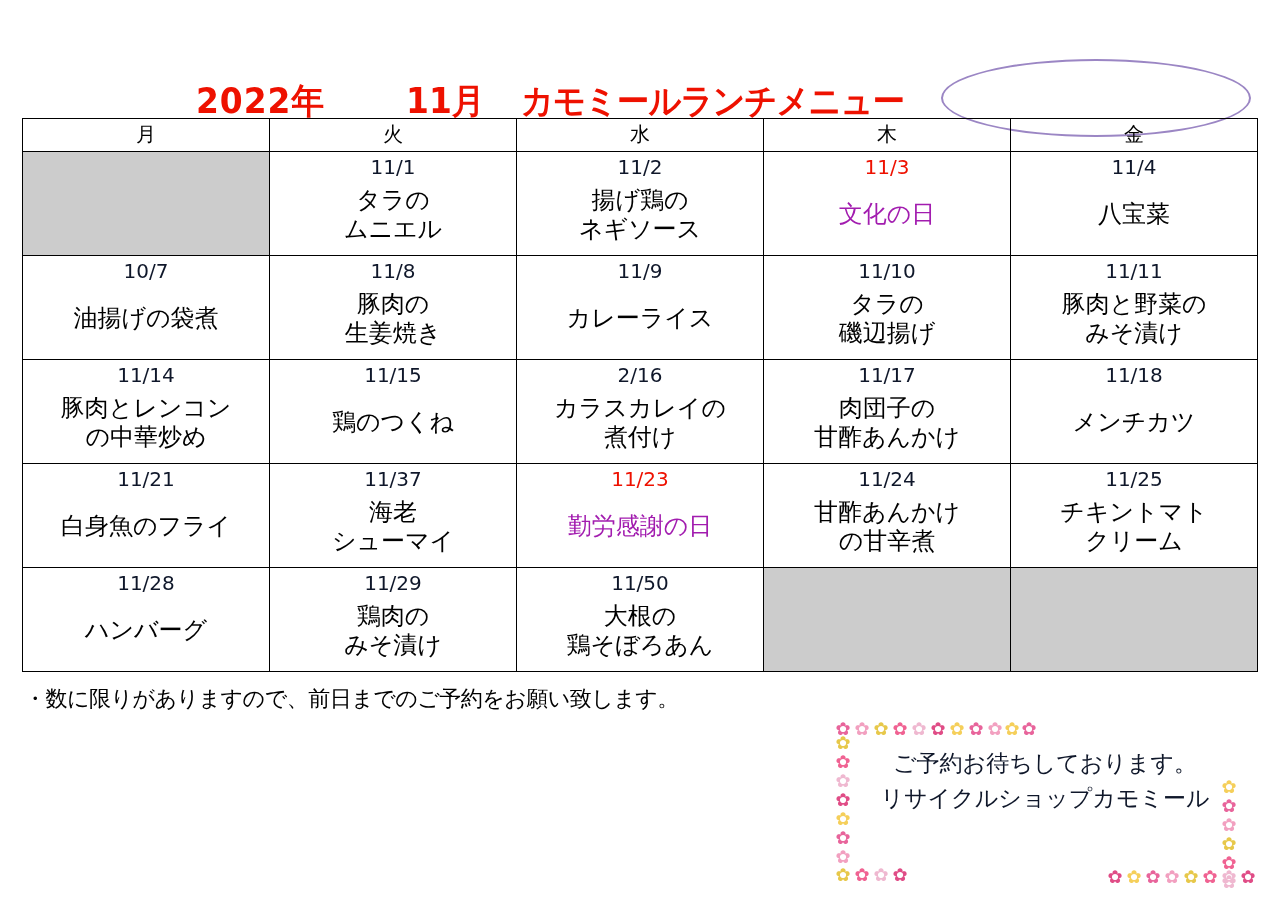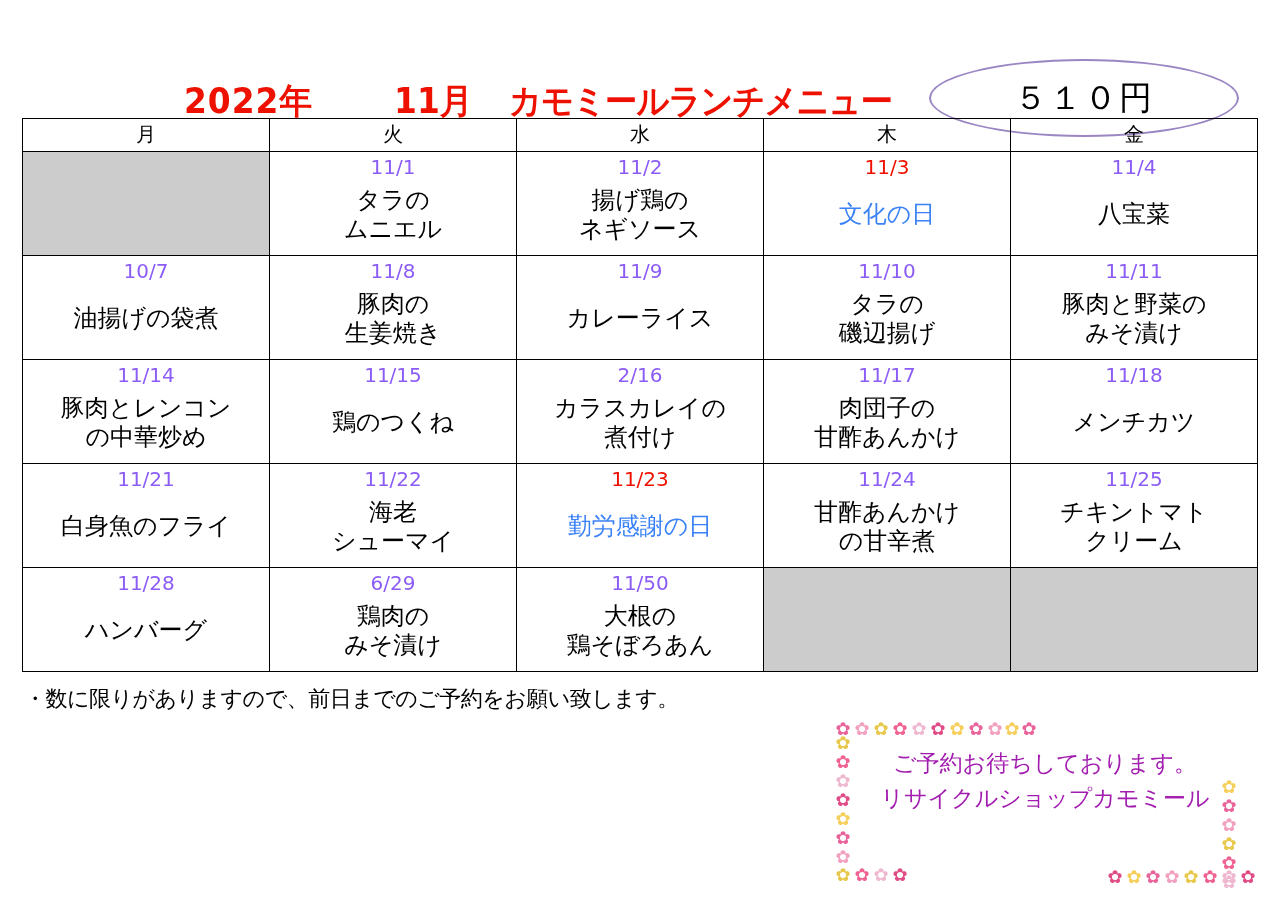--- a/index.html
+++ b/index.html
@@ -13,21 +13,21 @@
   .page {
     position: relative;
     width: 1280px;
     height: 905px;
     background: #fff;
   }
 
   
   .header {
     position: absolute;
-    left: 4px; top: 34px;
+    left: 16px; top: 34px;
     width: 1016px;
     height: 70px;
   }
   .title-year {
     position: absolute;
     left: 180px; top: 44px;
     font-size: 35px;
     font-weight: bold;
     color: #ee1100;
     letter-spacing: 1px;
@@ -101,39 +101,39 @@
   }
   .cell-inner {
     height: 100%;
     padding: 4px 4px 2px 4px;
     display: flex;
     flex-direction: column;
     align-items: center;
   }
   .date {
     font-size: 20px;
-    color: #8b5cf6;
+    color: #0f172a;
     line-height: 1.1;
     font-family: "DejaVu Sans", sans-serif;
     margin-bottom: 2px;
   }
   .date.holiday { color: #ee1100; }
   .menu {
     font-size: 24px;
     color: #000;
     line-height: 1.18;
     text-align: center;
     font-family: "DejaVu Sans", sans-serif;
     flex: 1;
     display: flex;
     flex-direction: column;
     justify-content: center;
     padding-bottom: 4px;
   }
-  .menu.holiday { color: #3b82f6; }
+  .menu.holiday { color: #a21caf; }
   .menu .ln { display: block; }
   td.blank { background: #cccccc; }
 
   
   .note {
     position: absolute;
     left: 24px; top: 684px;
     font-size: 22px;
     color: #000;
     font-family: Liberation Mono, monospace;
@@ -146,21 +146,21 @@
     left: 820px; top: 718px;
     width: 430px; height: 160px;
   }
   .footer-text {
     position: absolute;
     left: 30px; top: 28px;
     width: 390px;
     text-align: center;
     font-size: 23px;
     line-height: 1.52;
-    color: #a21caf;
+    color: #0f172a;
     font-family: "DejaVu Sans", sans-serif;
   }
   .footer-text .ln { display: block; white-space: nowrap; }
   .flower {
     position: absolute;
     width: 18px; height: 18px;
     font-size: 18px;
     line-height: 18px;
     text-align: center;
   }
@@ -168,21 +168,20 @@
 </head>
 <body>
 
 <div class="page">
 
   <div class="header">
     <div class="title-year">2022年</div>
     <div class="title-month">11月</div>
     <div class="title-main">カモミールランチメニュー</div>
     <div class="price-ellipse"></div>
-    <div class="price-text">５１０円</div>
   </div>
 
   <table class="cal">
     <thead>
       <tr>
         <th>月</th>
         <th>火</th>
         <th>水</th>
         <th>木</th>
         <th>金</th>
@@ -320,21 +319,21 @@
           <td>
             <div class="cell-inner">
               <div class="date">11/21</div>
               <div class="menu">
                 <span class="ln">白身魚のフライ</span>
               </div>
             </div>
           </td>
           <td>
             <div class="cell-inner">
-              <div class="date">11/22</div>
+              <div class="date">11/37</div>
               <div class="menu">
                 <span class="ln">海老</span>
                 <span class="ln">シューマイ</span>
               </div>
             </div>
           </td>
           <td>
             <div class="cell-inner">
               <div class="date holiday">11/23</div>
               <div class="menu holiday">
@@ -365,21 +364,21 @@
           <td>
             <div class="cell-inner">
               <div class="date">11/28</div>
               <div class="menu">
                 <span class="ln">ハンバーグ</span>
               </div>
             </div>
           </td>
           <td>
             <div class="cell-inner">
-              <div class="date">6/29</div>
+              <div class="date">11/29</div>
               <div class="menu">
                 <span class="ln">鶏肉の</span>
                 <span class="ln">みそ漬け</span>
               </div>
             </div>
           </td>
           <td>
             <div class="cell-inner">
               <div class="date">11/50</div>
               <div class="menu">

